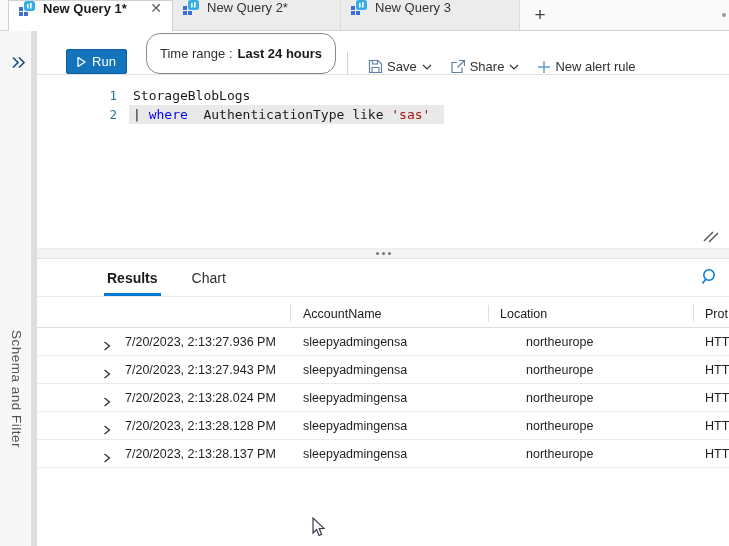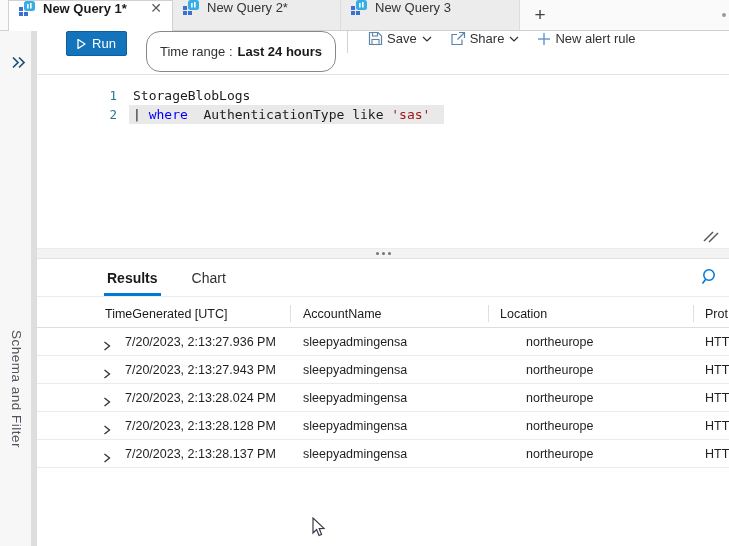--- a/index.html
+++ b/index.html
@@ -16,21 +16,21 @@
   .edge-dot-a{position:absolute;right:3px;top:13px;width:4px;height:4px;border-radius:2px;background:#9a9a9a}
   .edge-dot-b{position:absolute;right:2px;top:50px;width:4px;height:7px;border-radius:1px;background:#7aa7d9}
 
   
   .sidebar{position:absolute;left:0;top:31px;width:37px;height:515px;background:#f7f7f7;border-right:1px solid #dcdcdc}
   .sidebar-gutter{position:absolute;right:0;top:0;bottom:0;width:5px;background:#dedede}
   .sidebar-expand{position:absolute;top:20px;left:7px;width:22px;height:22px;display:flex;align-items:center;justify-content:center;cursor:pointer}
   .sidebar-label{position:absolute;top:299px;left:9px;writing-mode:vertical-rl;font-size:13.5px;color:#55505c;letter-spacing:.5px;white-space:nowrap}
 
   
-  .toolbar{position:absolute;left:37px;top:31px;width:692px;height:44px;background:#fff;border-bottom:1px solid #e3e3e3;display:flex;align-items:flex-start;padding-left:29px}
+  .toolbar{position:absolute;left:37px;top:31px;width:692px;height:44px;background:#fff;border-bottom:1px solid #e3e3e3;display:flex;align-items:flex-end;padding-left:29px}
   .run-btn{flex:none;width:61px;height:25px;background:#1374bc;border:1px solid #0d5fa3;border-radius:2px;color:#fff;font-size:13px;display:flex;align-items:center;justify-content:center;gap:6px;cursor:pointer}
   .pill{flex:none;margin-left:19px;height:41px;border:1px solid #8a8886;border-radius:14px;display:flex;align-items:center;padding:0 13px;font-size:13px;color:#323130;gap:5px;cursor:pointer;white-space:nowrap}
   .pill .val{font-weight:bold;color:#1b1a19}
   .vdivider{flex:none;width:1px;height:22px;background:#d1d1d1;margin:0 11px}
   .tool-item{flex:none;display:flex;align-items:center;gap:4px;font-size:13px;color:#323130;cursor:pointer;padding:0 9px;white-space:nowrap}
   .tool-item .chev{display:flex;align-items:center;margin-left:1px;cursor:pointer}
 
   
   .editor{position:absolute;left:37px;top:75px;width:692px;height:173px;background:#fff;font-family:"DejaVu Sans Mono",monospace;font-size:13px;padding-top:11px;cursor:text}
   .code-line{display:flex;height:19px;line-height:19px;white-space:pre}
@@ -196,21 +196,20 @@
   <div class="search-btn">
     <svg width="18" height="18" viewBox="0 0 18 18">
         <circle cx="8" cy="7" r="5.2" fill="none" stroke="#0078d4" stroke-width="1.5"></circle>
         <line x1="4.5" y1="11.5" x2="1.5" y2="15.5" stroke="#0078d4" stroke-width="1.5"></line>
       </svg>
   </div>
 </div>
 
 <div class="grid">
   <div class="ghead">
-    <span class="hcell h-time">TimeGenerated [UTC]</span>
     <span class="hcell h-acct">AccountName</span>
     <span class="hcell h-loc">Location</span>
     <span class="hcell h-prot">Prot</span>
     <span class="sep s1"></span>
     <span class="sep s2"></span>
     <span class="sep s3"></span>
   </div>
 
   <div class="grow">
     <span class="chev"><svg width="8" height="10" viewBox="0 0 8 10">

